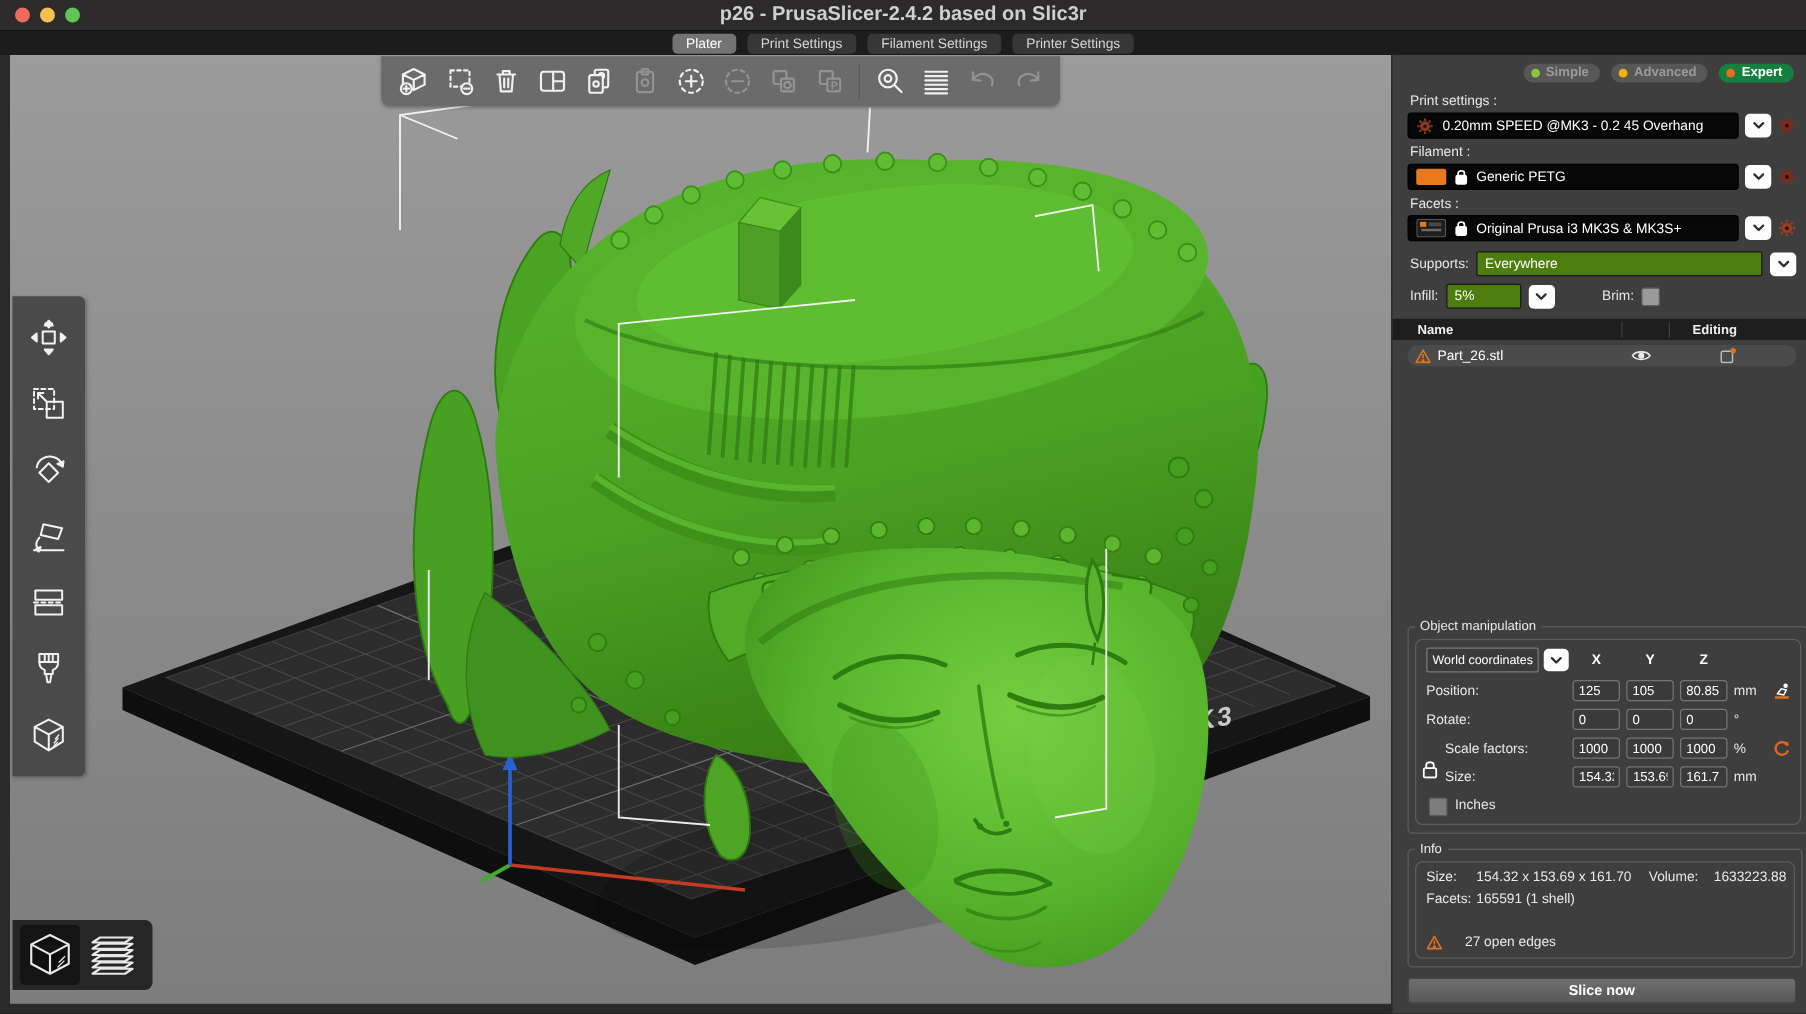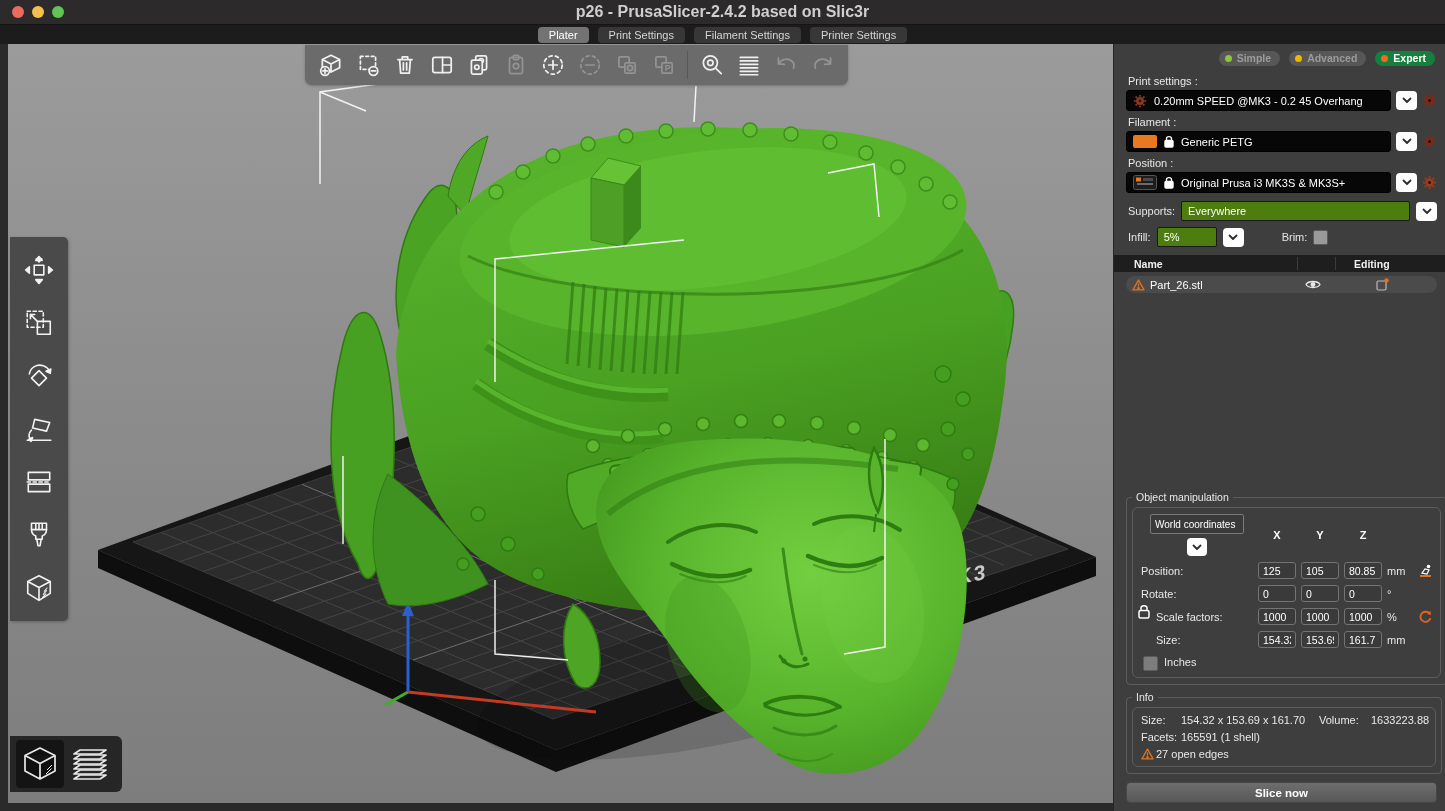--- a/index.html
+++ b/index.html
@@ -74,36 +74,36 @@
            margin:4px 0 0 0;padding:0 6px;position:relative;}
   .obj-row .obj-name{color:#fff;font-size:11px;margin-left:5px;}
   .list-empty{flex:1;}
   
   fieldset{border:1px solid #5d5d5d;border-radius:4px;margin:0 0 6px 0;padding:4px 5px 6px 5px;}
   legend{font-size:10.5px;color:#e8e8e8;padding:0 4px;margin-left:0;}
   .inner-box{border:1px solid #5d5d5d;border-radius:6px;padding:6px 6px 6px 8px;position:relative;}
   .man-grid{display:grid;grid-template-columns:112px 38px 38px 38px 26px 16px;
             grid-column-gap:5px;grid-row-gap:6px;align-items:center;}
   .man-grid .hdr{text-align:center;font-weight:700;color:#fff;}
-  .coord-cell{display:flex;align-items:center;gap:4px;flex-direction:column;}
+  .coord-cell{display:flex;align-items:center;gap:4px;}
   .combo-sm{width:84px;height:18px;background:#3a3a3a;border:1px solid #7a7a7a;border-radius:2px;
             color:#fff;font-size:10px;display:flex;align-items:center;padding:0 4px;white-space:nowrap;}
   .vbtn.sm{width:20px;height:18px;}
   .field{width:100%;box-sizing:border-box;height:17px;background:#3a3a3a;border:1px solid #747474;
          border-radius:3px;color:#fff;font-size:10.5px;font-family:"Liberation Sans",sans-serif;
          padding:0 4px;outline:none;}
   .man-label{color:#e8e8e8;}
   .man-label.indent{padding-left:15px;}
   .unit{color:#e8e8e8;}
   .lock-abs{position:absolute;left:5px;top:96px;}
   .inches-row{display:flex;align-items:flex-start;gap:6px;margin:8px 0 0 2px;}
   
   .info-grid{display:grid;grid-template-columns:40px 138px 52px auto;grid-row-gap:5px;align-items:center;
              color:#e8e8e8;}
-  .warn-row{display:flex;align-items:center;gap:2px;margin-top:5px;color:#e8e8e8;}
+  .warn-row{display:flex;align-items:center;gap:18px;margin-top:23px;color:#e8e8e8;}
   
   #slice-btn{height:19px;margin-top:2px;background:linear-gradient(#6e6e6e,#585858);border:1px solid #474747;
              border-radius:4px;color:#fff;font-weight:700;font-size:11.5px;display:flex;
              align-items:center;justify-content:center;}
 </style>
 </head>
 <body>
 
 <div id="window">
 
@@ -590,21 +590,21 @@
             <line x1="13" y1="8" x2="15" y2="8"></line>
             <line x1="3" y1="3" x2="4.5" y2="4.5"></line>
             <line x1="11.5" y1="11.5" x2="13" y2="13"></line>
             <line x1="13" y1="3" x2="11.5" y2="4.5"></line>
             <line x1="4.5" y1="11.5" x2="3" y2="13"></line>
           </g>
         <circle cx="8" cy="8" r="1.6" fill="#200b06"></circle>
       </svg>
     </div>
 
-    <div class="preset-label">Position :</div>
+    <div class="preset-label">Facets :</div>
     <div class="preset-row">
       <div class="combo-black">
         <svg width="24" height="15" viewBox="0 0 24 15">
           <rect x="0.5" y="0.5" width="23" height="14" rx="2" fill="#1d1d1d" stroke="#555" stroke-width="1"></rect>
           <rect x="3" y="2.5" width="5" height="4" fill="#e8791e"></rect>
             <rect x="4" y="8" width="16" height="2" fill="#6a6a6a"></rect>
           <rect x="10" y="3" width="10" height="3" fill="#4a4a4a"></rect>
         </svg>
         <svg width="10" height="13" viewBox="0 0 10 13" fill="none" stroke="#fff" stroke-width="1.4">
           <rect x="1" y="5.5" width="8" height="6.5" rx="1" fill="#fff"></rect>

